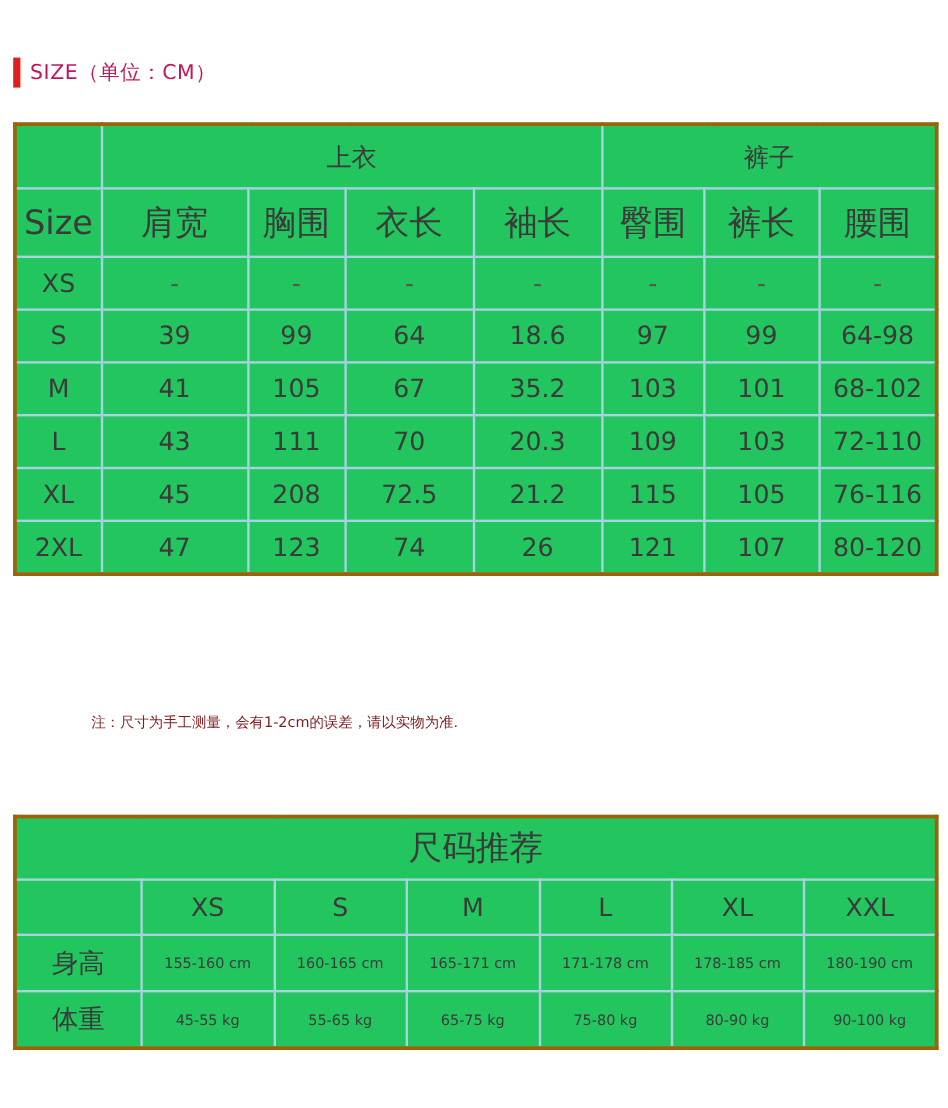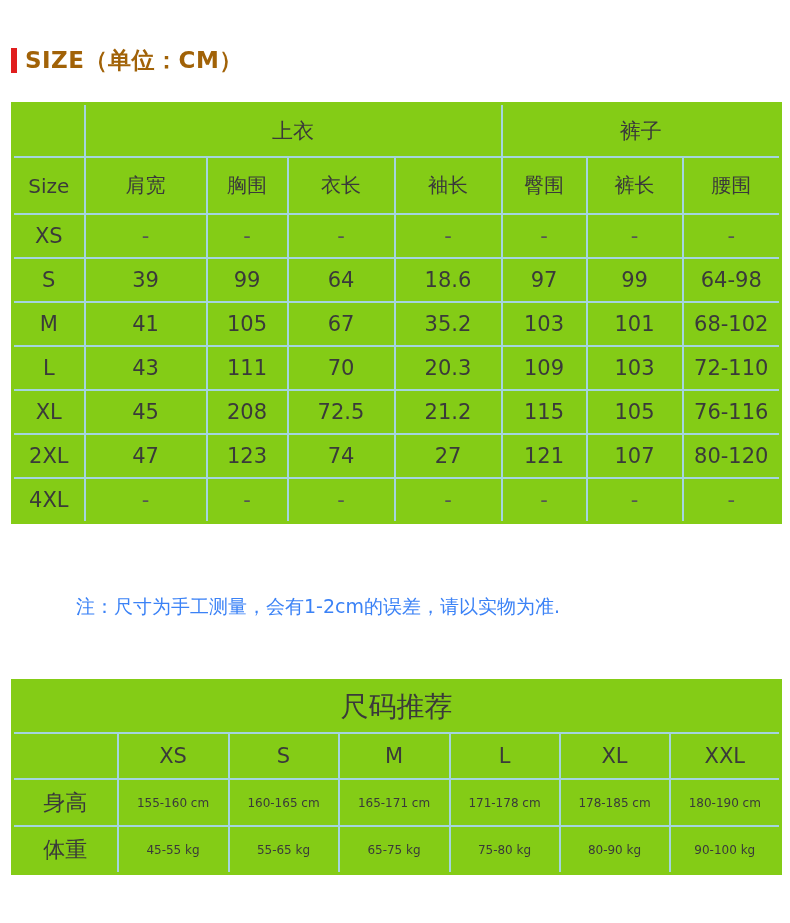--- a/index.html
+++ b/index.html
@@ -6,39 +6,39 @@
     body {
       width: 790px; height: 923px; position: relative; overflow: hidden;
       font-family: "DejaVu Sans", "Liberation Sans", sans-serif;
       color: #333333;
     }
     .title-wrap {
       position: absolute; left: 11px; top: 46px; height: 28px;
       display: flex; align-items: center;
     }
     .title-bar { width: 6px; height: 25px; background: #e01e1e; margin-right: 8px; }
-    .title-text { font-size: 23px; font-weight: bold; color: #a16207; letter-spacing: 0.5px; }
+    .title-text { font-size: 17px; font-weight: normal; color: #be185d; letter-spacing: 0.5px; }
 
     table {
       position: absolute; border-collapse: collapse; table-layout: fixed;
-      border: 3px solid #84cc16; background: #84cc16;
+      border: 3px solid #a16207; background: #22c55e;
     }
     td {
       border: 2px solid #a4d5de; text-align: center; vertical-align: middle;
       padding: 0; color: #3a3a3a; white-space: nowrap; overflow: hidden;
     }
     #size-table { left: 11px; top: 102px; width: 768px; }
     #size-table td { font-size: 21px; }
     #size-table .group-row td { height: 51px; }
-    #size-table .head-row td { height: 55px; font-size: 20px; }
+    #size-table .head-row td { height: 55px; font-size: 28px; }
     #size-table .data-row td { height: 42px; }
     #size-table .dash { color: #555; }
 
     .note {
-      position: absolute; left: 76px; top: 594px; font-size: 19px; color: #3b82f6;
+      position: absolute; left: 76px; top: 594px; font-size: 12px; color: #7f1d1d;
     }
 
     #rec-table { left: 11px; top: 679px; width: 768px; }
     #rec-table .rec-title td { height: 50px; font-size: 28px; }
     #rec-table .rec-head td { height: 44px; font-size: 21px; }
     #rec-table .rec-row td { height: 45px; font-size: 12px; }
     #rec-table .rec-row td.label { font-size: 22px; }
   </style>
 </head>
 <body>
@@ -123,34 +123,24 @@
     <td>21.2</td>
     <td>115</td>
     <td>105</td>
     <td>76-116</td>
   </tr>
   <tr class="data-row">
     <td>2XL</td>
     <td>47</td>
     <td>123</td>
     <td>74</td>
-    <td>27</td>
+    <td>26</td>
     <td>121</td>
     <td>107</td>
     <td>80-120</td>
-  </tr>
-  <tr class="data-row">
-    <td>4XL</td>
-    <td class="dash">-</td>
-    <td class="dash">-</td>
-    <td class="dash">-</td>
-    <td class="dash">-</td>
-    <td class="dash">-</td>
-    <td class="dash">-</td>
-    <td class="dash">-</td>
   </tr>
 </tbody>
   </table>
 
 <div class="note">注：尺寸为手工测量，会有1-2cm的误差，请以实物为准.</div>
 
 <table id="rec-table">
   <colgroup>
     <col style="width:105px">
       <col style="width:111px">

